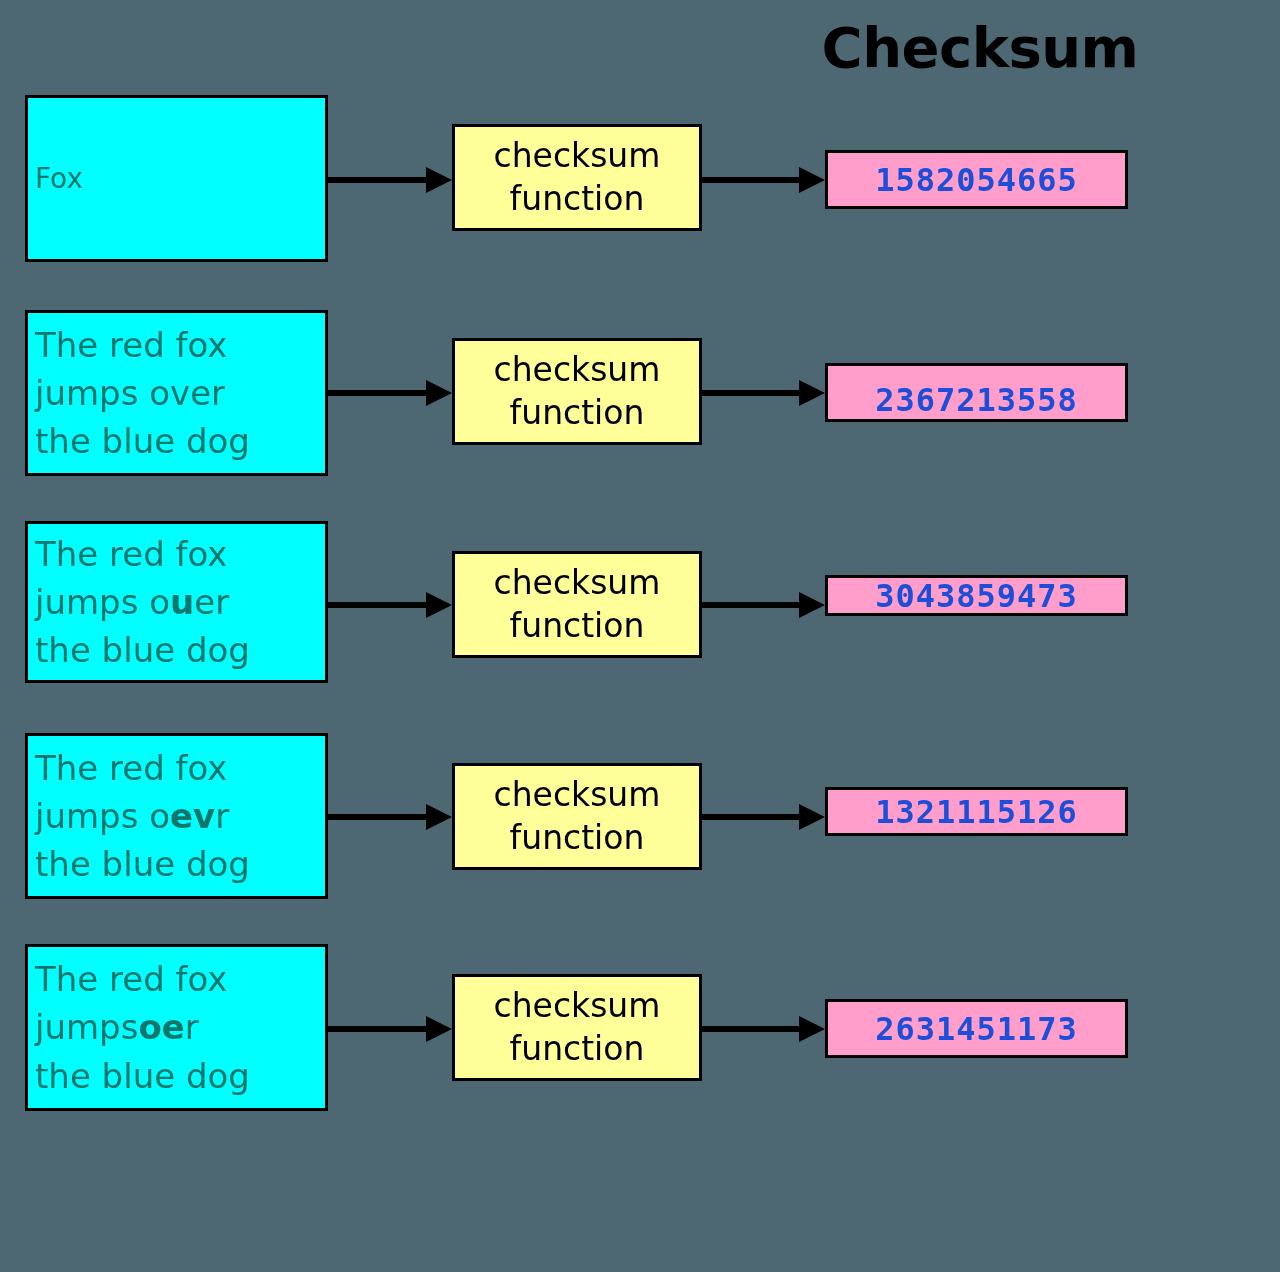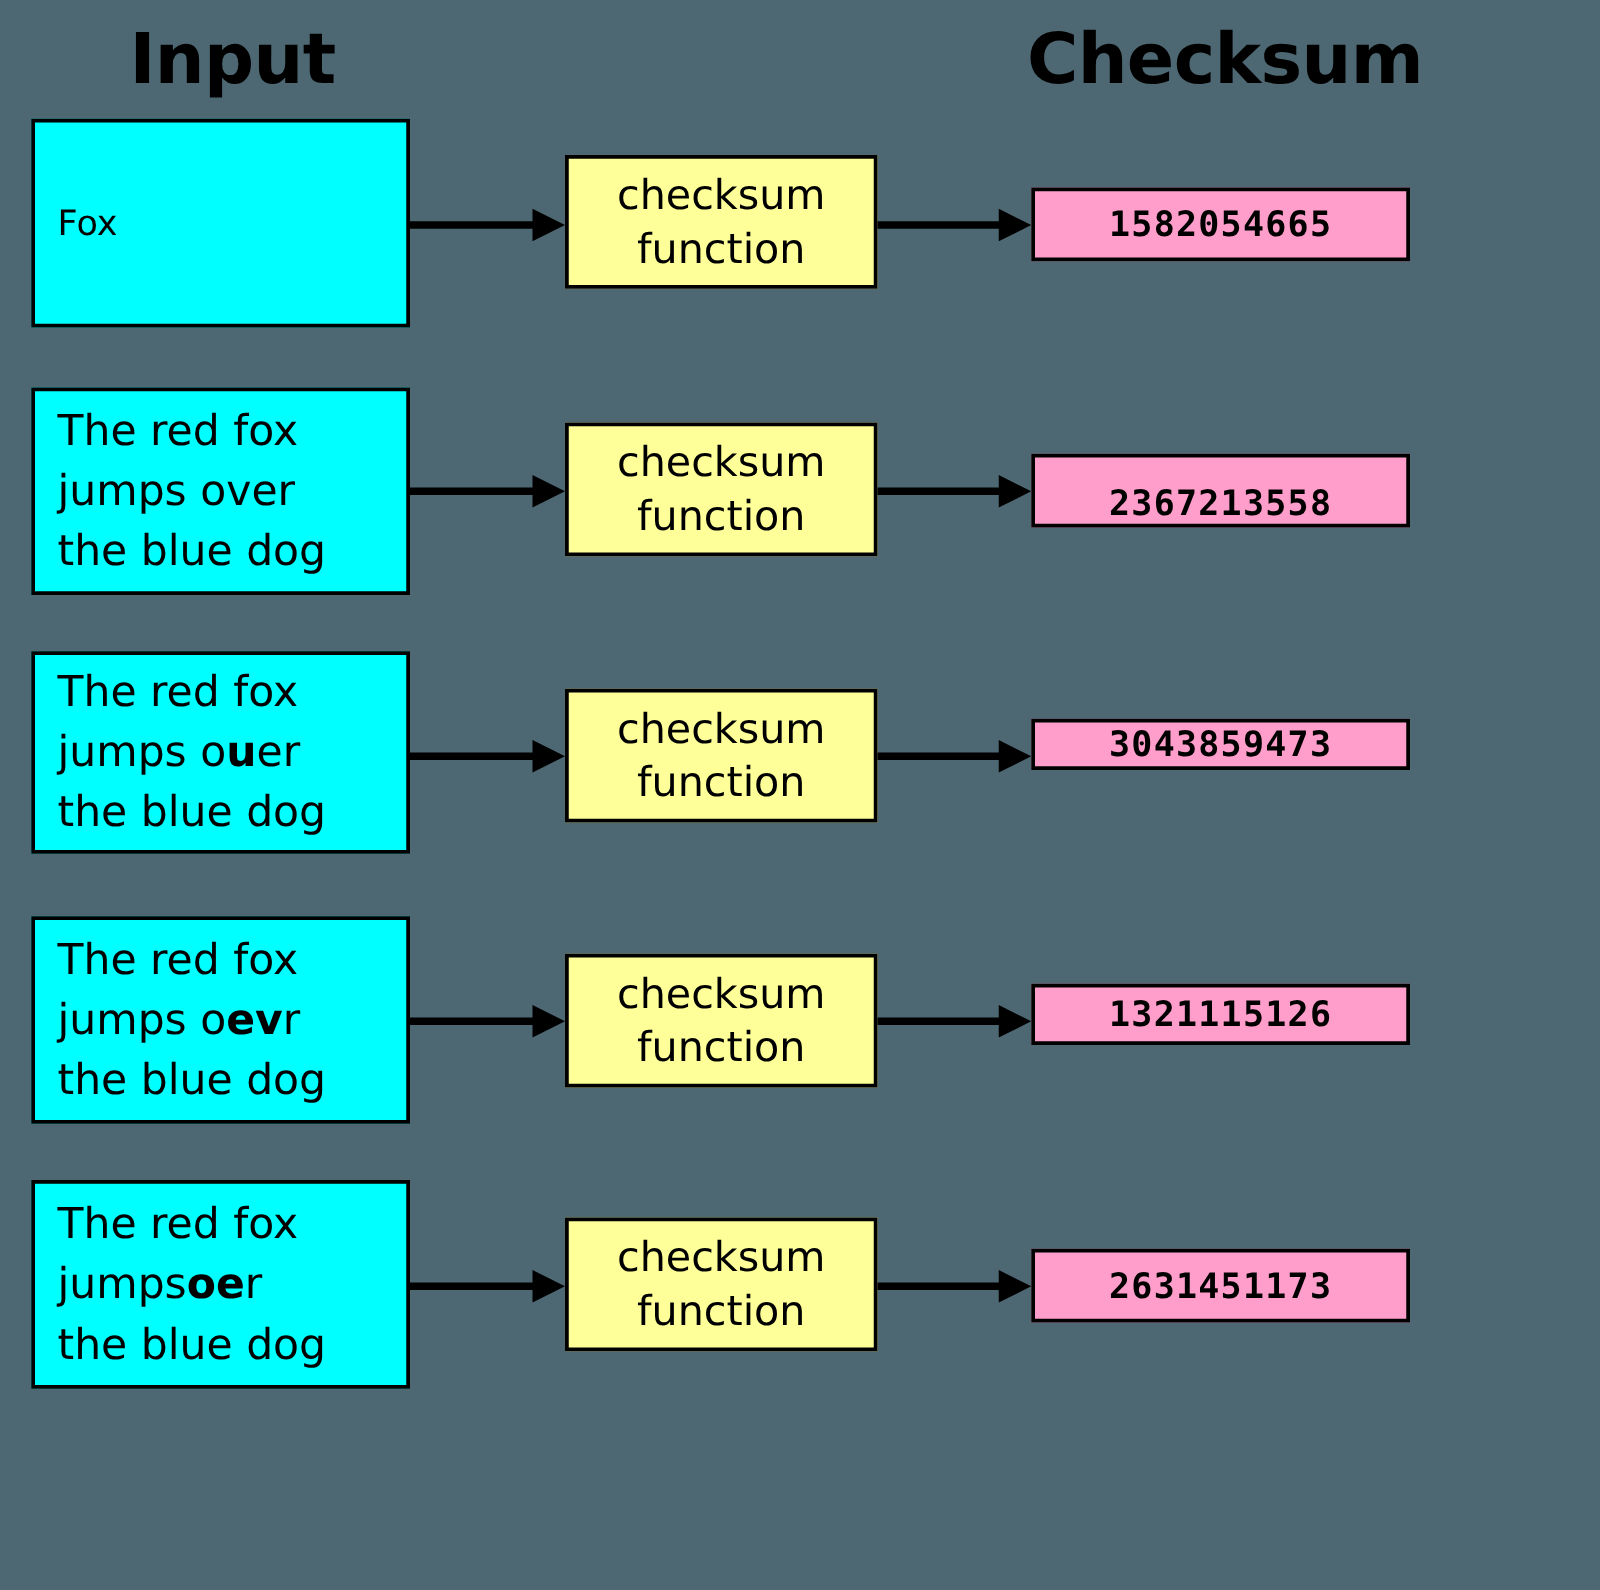--- a/index.html
+++ b/index.html
@@ -48,22 +48,22 @@
     box-sizing: border-box;
     background: #00ffff;
     border: 3px solid #000000;
     display: flex;
     align-items: center;
     width: 303px;
   }
   .input-text {
     font-size: 34px;
     line-height: 1.42;
-    color: #000000;
-    padding-left: 18px;
+    color: #0f766e;
+    padding-left: 7px;
     padding-right: 6px;
     white-space: pre-line;
     text-align: left;
   }
   .input-text .hl { font-weight: bold; }
 
   
   .row-1 .input-text { font-size: 28px; }
 
   
@@ -94,23 +94,23 @@
     box-sizing: border-box;
     background: #ff9ecb;
     border: 3px solid #000000;
     display: flex;
     align-items: center;
     justify-content: center;
   }
   .sum-text {
     font-family: "DejaVu Sans Mono", monospace;
     font-weight: bold;
-    font-size: 28px;
+    font-size: 32px;
     letter-spacing: 1px;
-    color: #000000;
+    color: #1d4ed8;
     white-space: nowrap;
   }
 
   
   .arrow {
     position: absolute;
     height: 26px;
     pointer-events: none;
   }
   .arrow .shaft {
@@ -136,21 +136,20 @@
   
   .arrow-b { left: 702px; width: 123px; }
   .arrow-b .shaft { width: 99px; }
   .arrow-b .head  { left: 97px; }
 </style>
 </head>
 <body>
 
 <div id="canvas">
 
-  <div id="header-input" class="col-header">Input</div>
   <div id="header-checksum" class="col-header">Checksum</div>
 
   <div class="row row-1">
     <div class="input-box" style="top:95px;height:167px;">
       <div class="input-text">Fox</div>
     </div>
     <div class="arrow arrow-a" style="top:167px;">
       <div class="shaft"></div>
       <div class="head"></div>
     </div>

